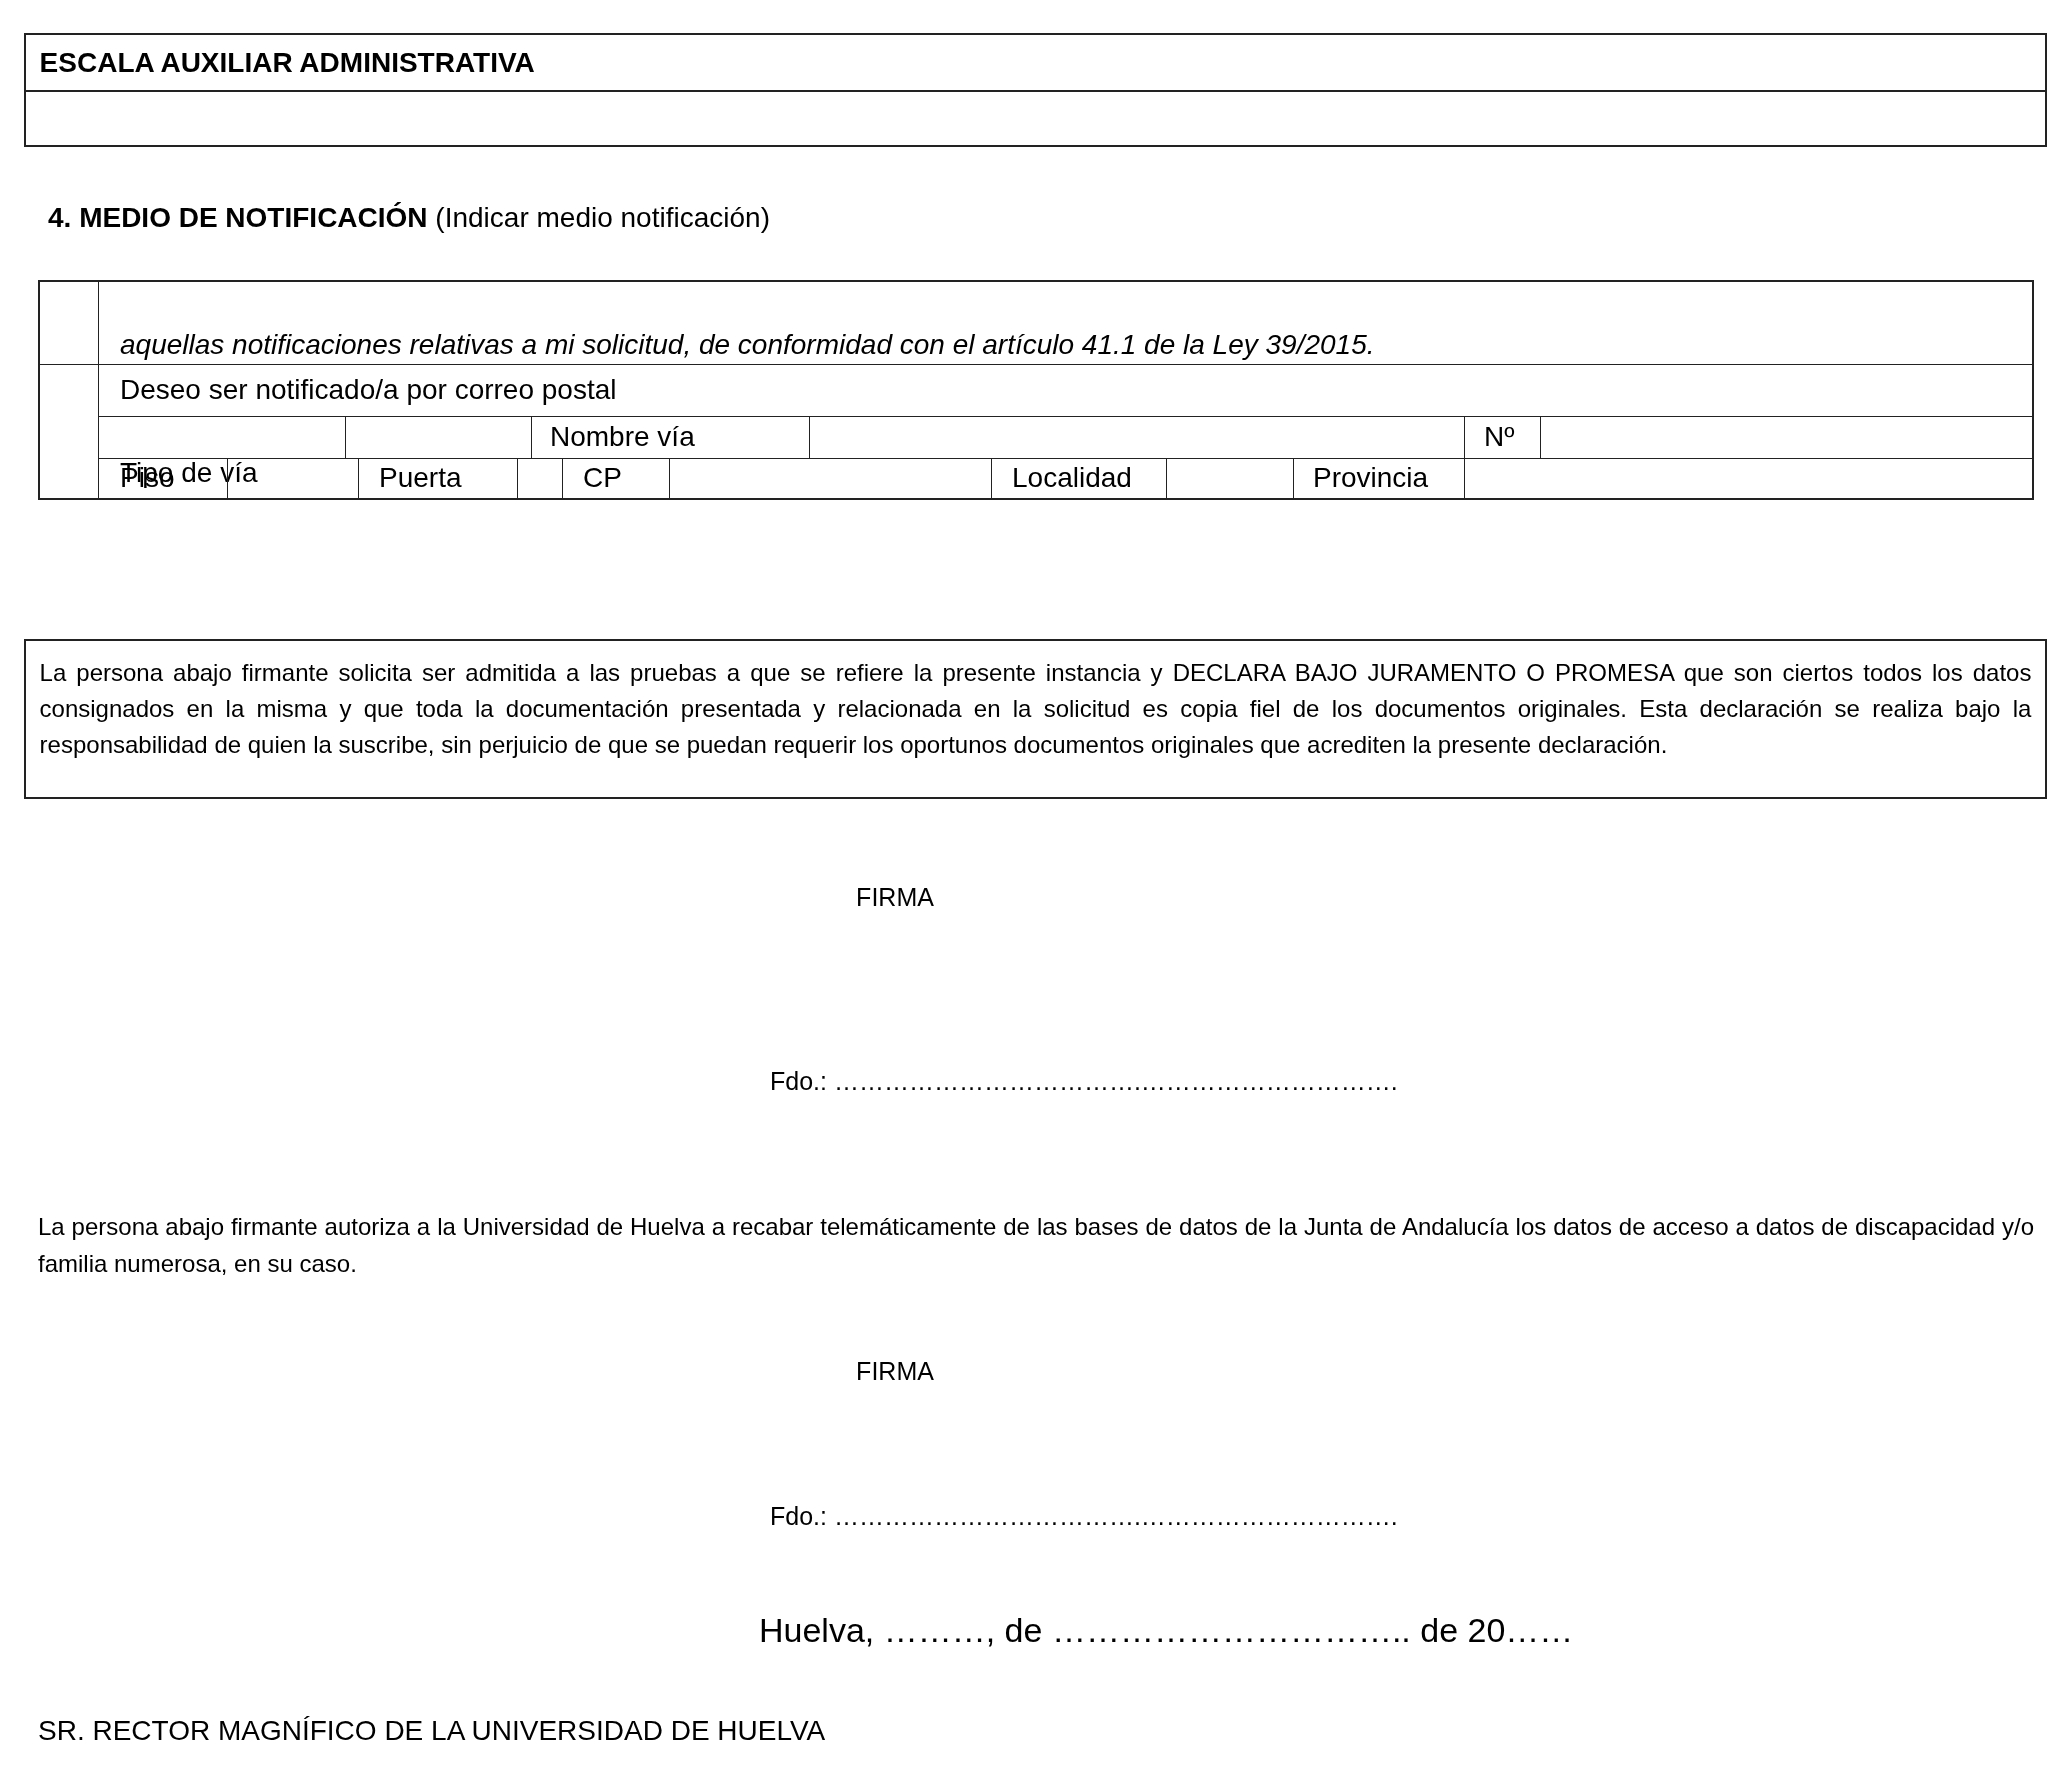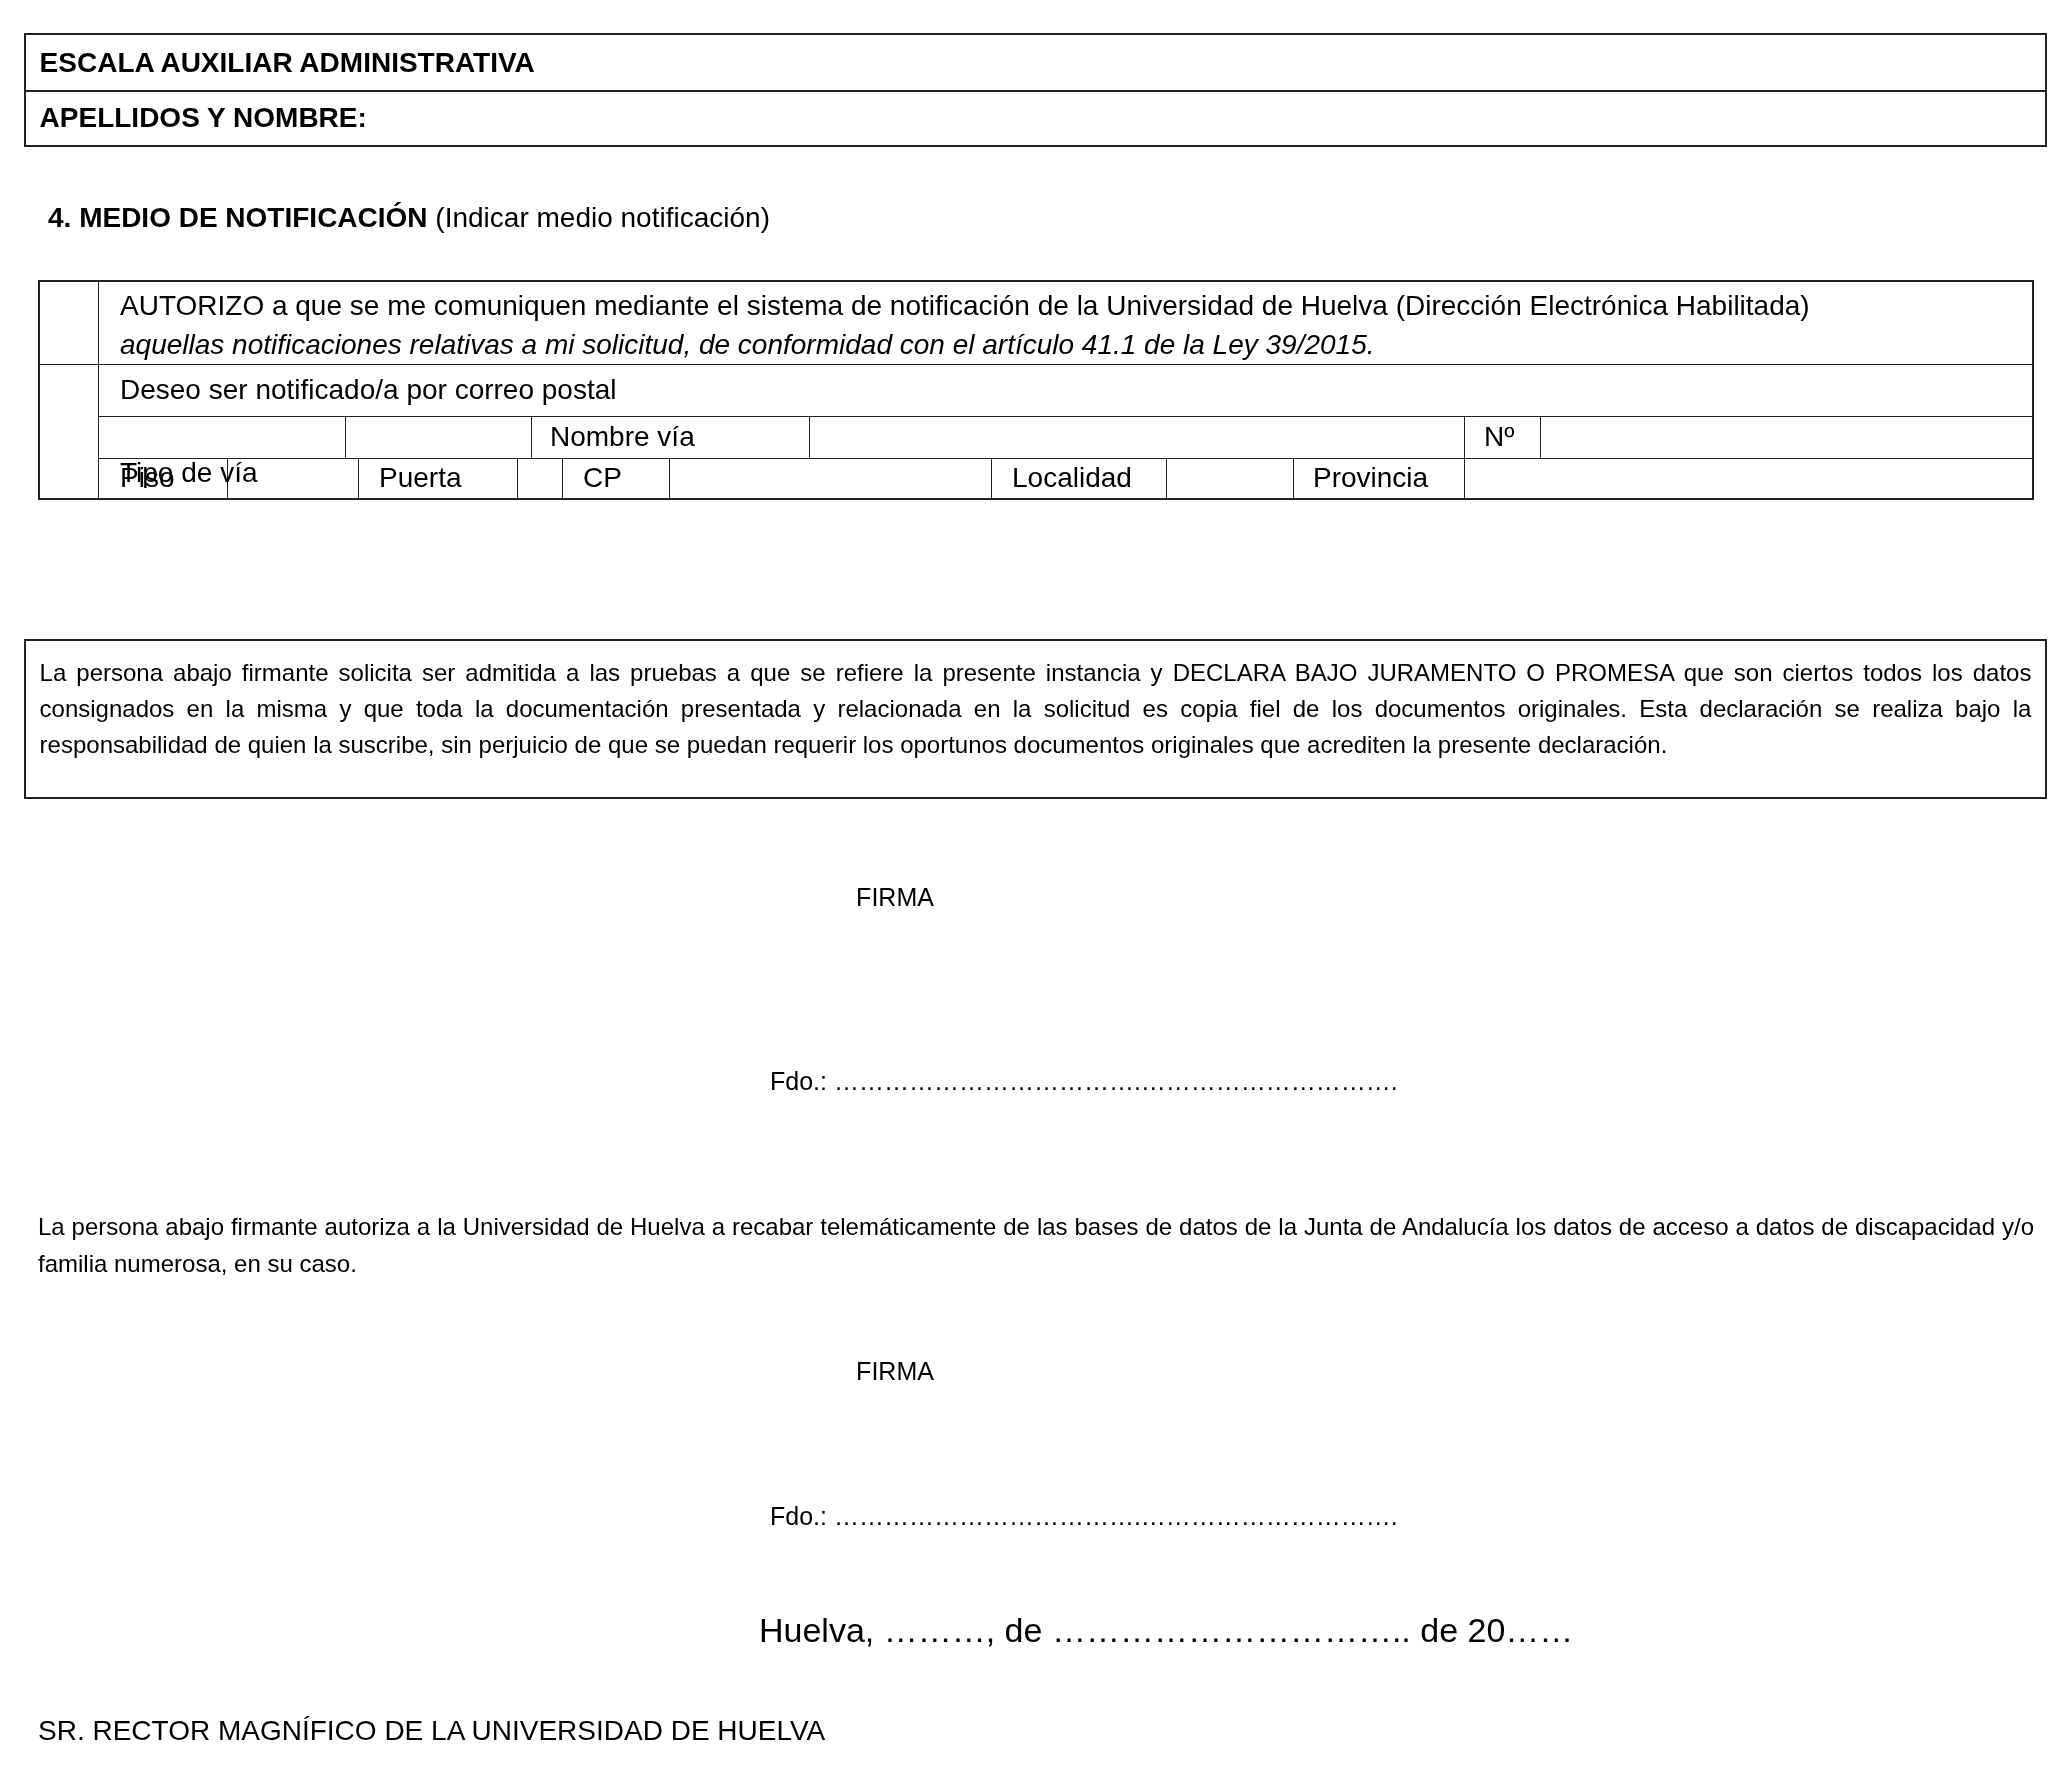--- a/index.html
+++ b/index.html
@@ -41,41 +41,37 @@
 
   #rector { left: 38px; top: 1715px; font-size: 28px; font-weight: normal; white-space: nowrap; }
 </style>
 </head>
 <body>
 
 <div id="header-box" class="abs box">
   <div class="row row1">
     <span>ESCALA AUXILIAR ADMINISTRATIVA</span>
   </div>
-  <div class="row row2">
-    <span>APELLIDOS Y NOMBRE:</span>
-  </div>
 </div>
 
 <div id="section-title" class="abs">
   <span class="bold">4. MEDIO DE NOTIFICACIÓN</span><span> (Indicar medio notificación)</span>
 </div>
 
 <div id="notif" class="abs">
 
   <div class="line-v" style="left:58px; top:0; height:216px;"></div>
 
   <div class="line-h" style="left:0; width:1992px; top:82px;"></div>
   <div class="line-h" style="left:58px; width:1934px; top:134px;"></div>
   <div class="line-h" style="left:58px; width:1934px; top:176px;"></div>
 
   <div class="abs" style="left:0; top:0; width:58px; height:82px;"></div>
   <div class="abs" style="left:0; top:84px; width:58px; height:132px;"></div>
 
-  <div class="cell-text" style="left:80px; top:9.7px; font-size:28px;">AUTORIZO a que se me comuniquen mediante el sistema de notificación de la Universidad de Huelva (Dirección Electrónica Habilitada)</div>
   <div class="cell-text" style="left:80px; top:49px; font-size:28px;font-style:italic;">aquellas notificaciones relativas a mi solicitud, de conformidad con el artículo 41.1 de la Ley 39/2015.</div>
 
   <div class="cell-text" style="left:80px; top:94px;">Deseo ser notificado/a por correo postal</div>
 
   <div class="line-v" style="left:305px; top:134px; height:42px;"></div>
   <div class="line-v" style="left:491px; top:134px; height:42px;"></div>
   <div class="line-v" style="left:769px; top:134px; height:42px;"></div>
   <div class="line-v" style="left:1424px; top:134px; height:42px;"></div>
   <div class="line-v" style="left:1500px; top:134px; height:42px;"></div>
 

